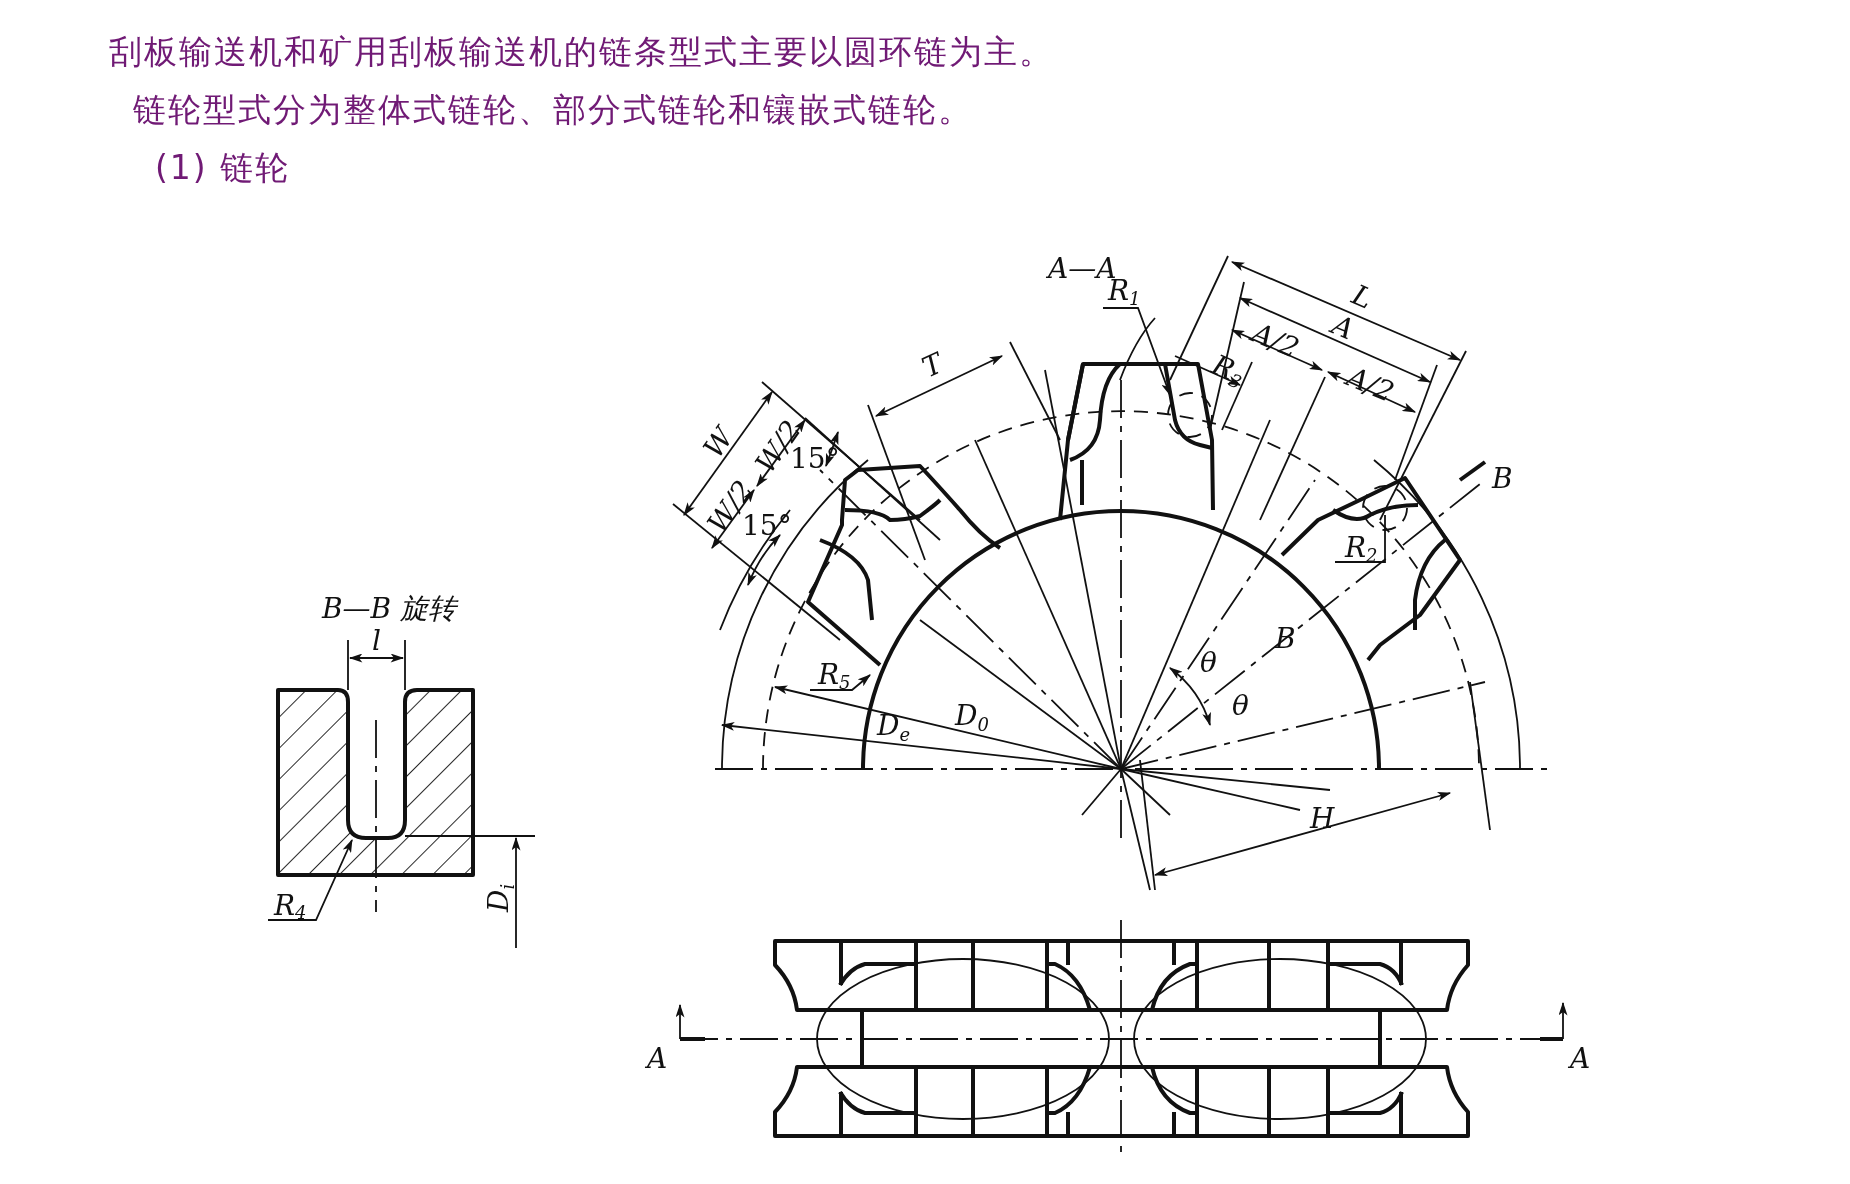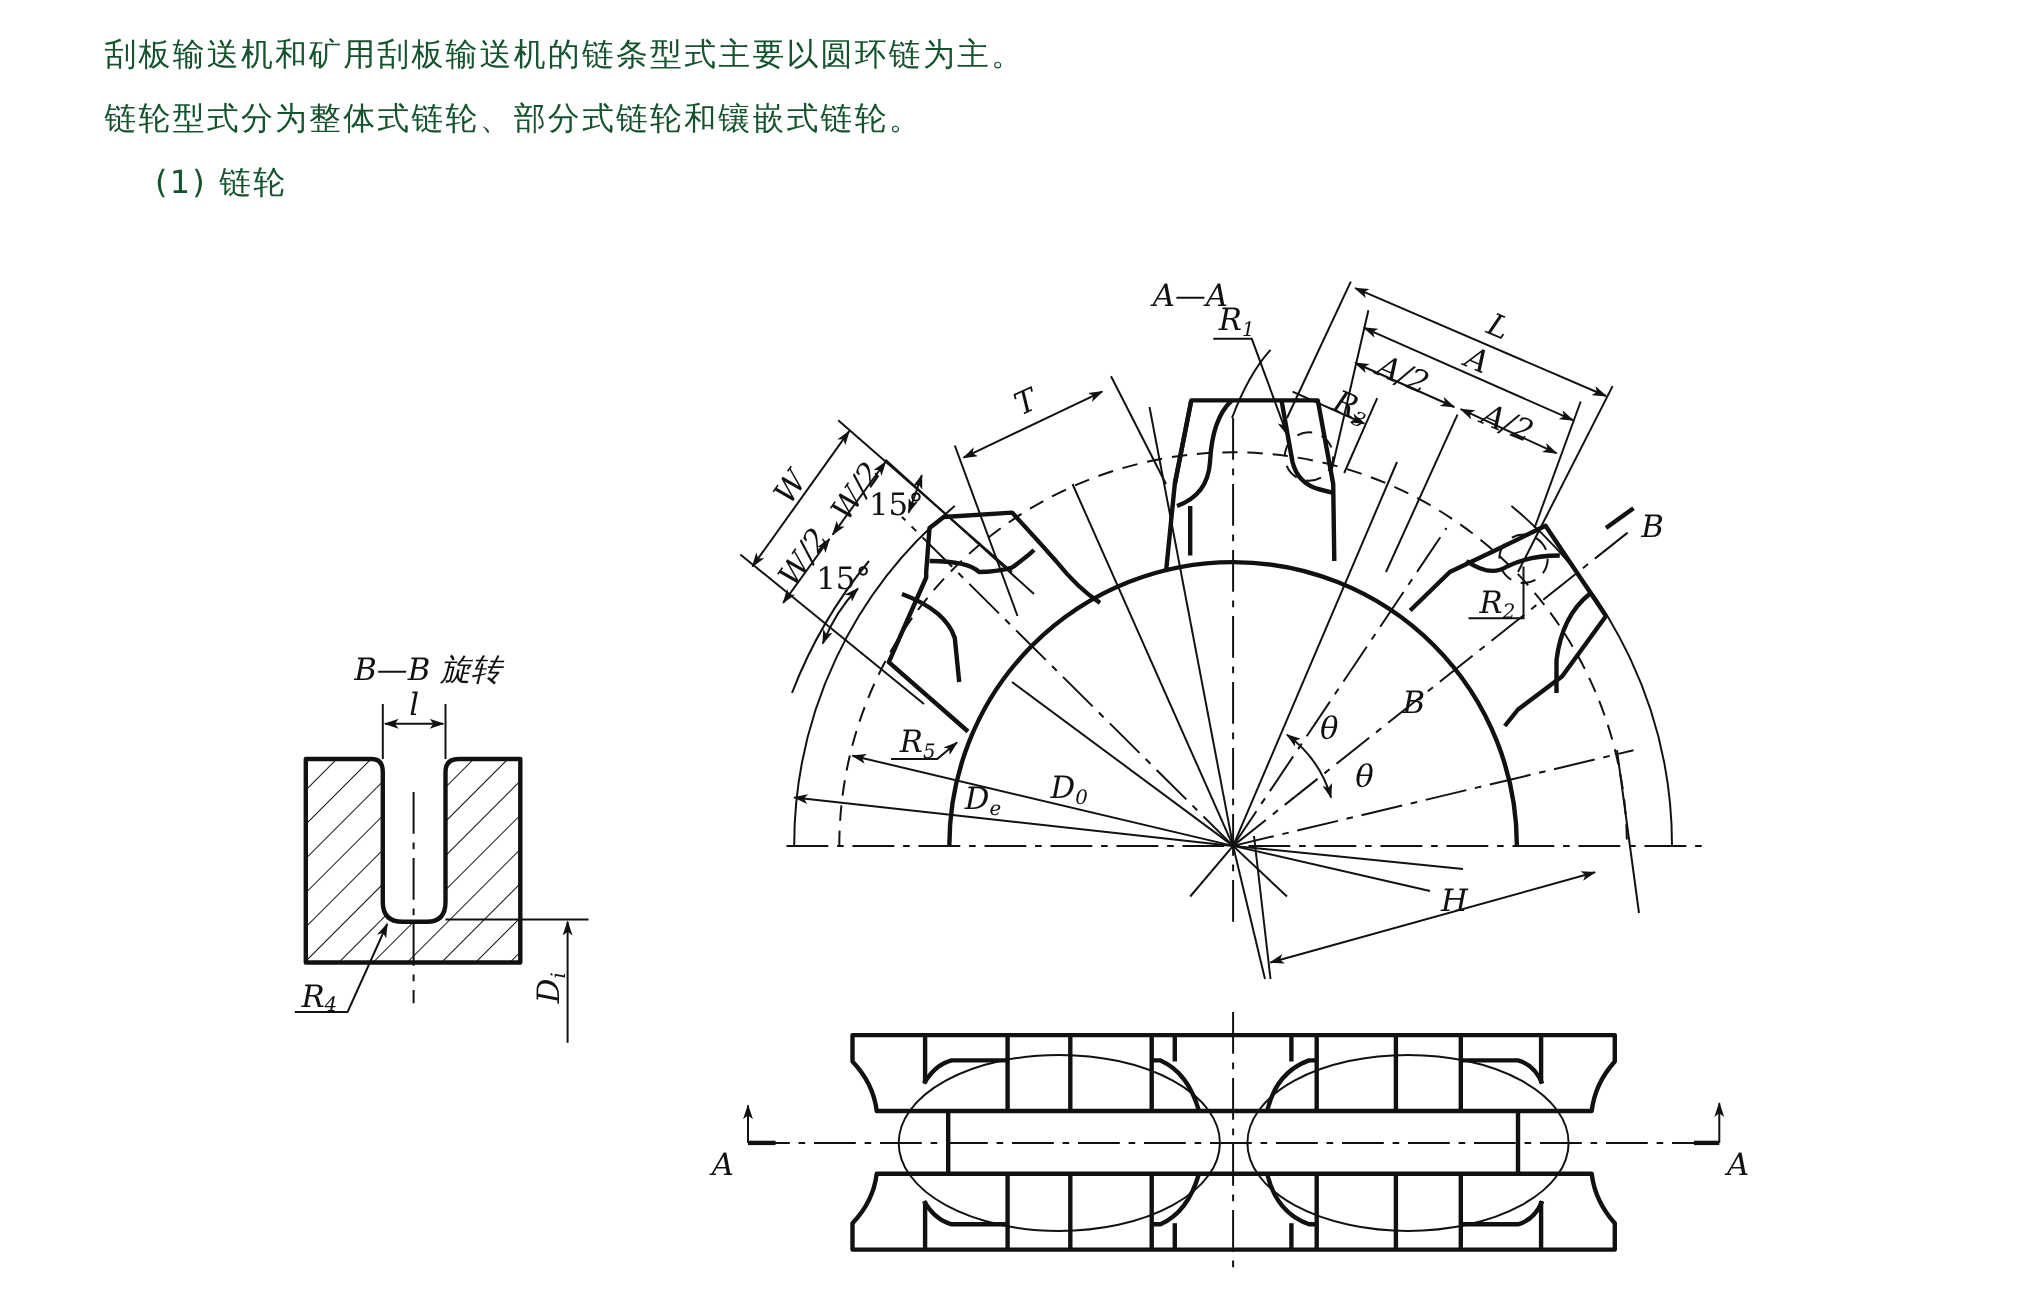--- a/index.html
+++ b/index.html
@@ -1,19 +1,19 @@
 <!DOCTYPE html>
 <html><head>
 <meta charset="utf-8">
 <style>
   html, body { margin: 0; padding: 0; background: #ffffff; }
   body { width: 1850px; height: 1184px; position: relative; overflow: hidden; font-family: "DejaVu Serif", serif; color: #111; }
-  .para { position: absolute; left: 95px; font-family: "DejaVu Sans", sans-serif; font-size: 29px; letter-spacing: 2px; color: #14532d; white-space: nowrap; }
+  .para { position: absolute; left: 109px; font-family: "DejaVu Sans", sans-serif; font-size: 33px; letter-spacing: 2px; color: #701a75; white-space: nowrap; }
   #p1 { top: 30px; }
-  #p2 { top: 88px; }
+  #p2 { top: 88px; margin-left: 24px; }
   #p3 { top: 146px; margin-left: 46px; }
   svg#drawing { position: absolute; left: 0; top: 0; }
   .lbl { font-family: "DejaVu Serif", serif; font-style: italic; font-size: 28px; fill: #111; }
   .lbl-up { font-family: "DejaVu Serif", serif; font-style: normal; font-size: 28px; fill: #111; }
   .sub { font-size: 18px; }
   .thick { stroke: #111; stroke-width: 4; fill: none; stroke-linejoin: round; }
   .thin { stroke: #111; stroke-width: 1.8; fill: none; }
   .dash { stroke: #111; stroke-width: 1.8; fill: none; stroke-dasharray: 38 8 6 8; }
   .dash2 { stroke: #111; stroke-width: 1.8; fill: none; stroke-dasharray: 14 9; }
 </style>

